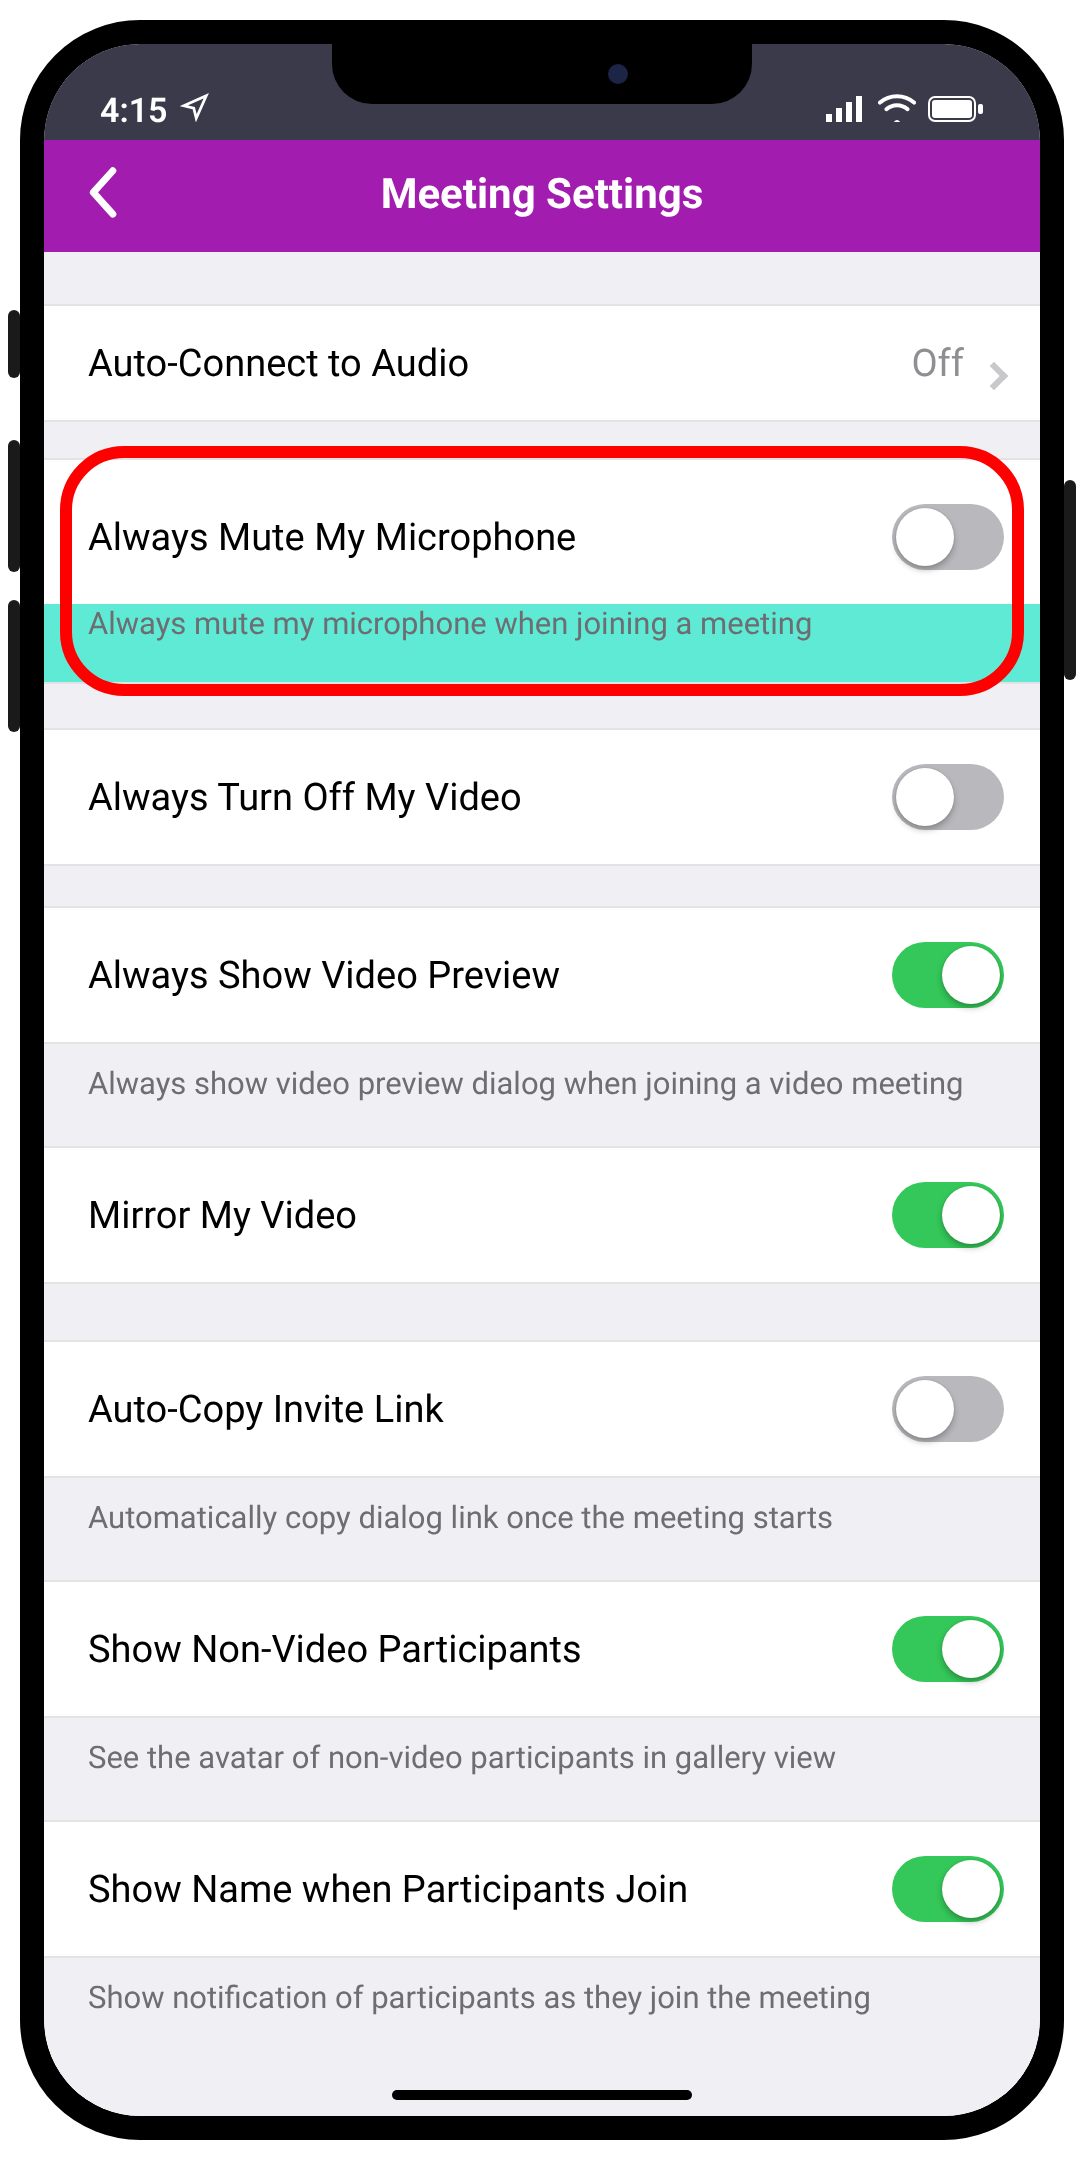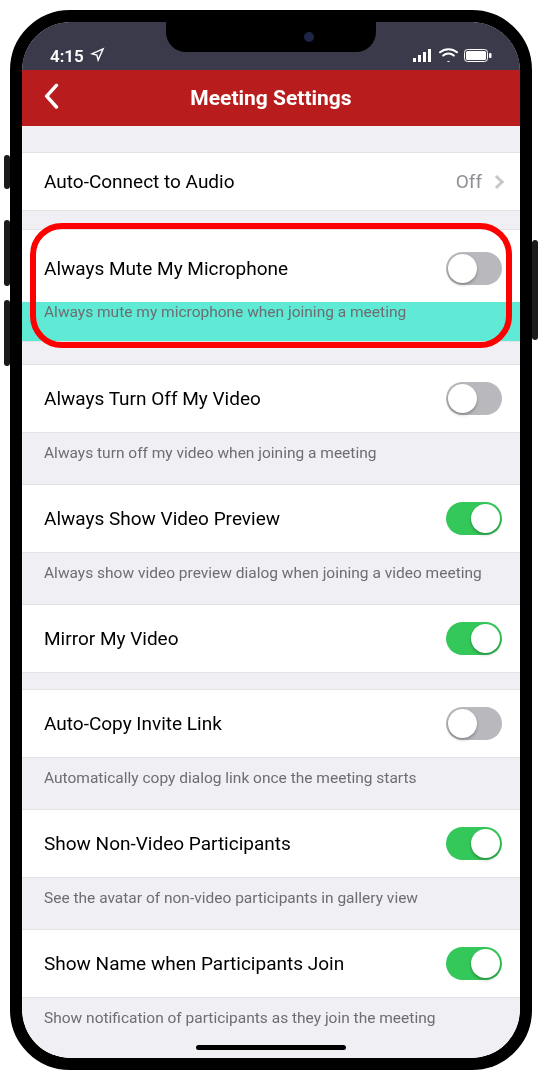--- a/index.html
+++ b/index.html
@@ -66,21 +66,21 @@
     padding: 0 28px 4px 28px;
     color: #fff;
     font-size: 17px;
     font-weight: 600;
     gap: 16px;
   }
   .sb-left { display:flex; align-items:center; gap:6px; }
   .sb-right-icons { display:flex; align-items:center; gap:6px; }
   .nav-header {
     height: 56px;
-    background: #b91c1c;
+    background: #a21caf;
     display: flex;
     align-items: center;
     justify-content: center;
     position: relative;
     color: #fff;
     text-align: right;
   }
   .nav-back {
     position: absolute;
     left: 14px; top: 50%; transform: translateY(-56%);
@@ -107,21 +107,21 @@
     justify-content: space-between;
     gap: 36px;
   }
   .group + .group .cell { } 
   .cell-title {
     font-size: 19px;
     color: #000;
   }
   .cell-right {
     display: flex;
-    align-items: center;
+    align-items: flex-end;
     gap: 10px;
     color: #8e8e93;
     font-size: 19px;
   }
   .chevron {
     width: 10px; height: 10px;
     border-top: 3px solid #c7c7cc;
     border-right: 3px solid #c7c7cc;
     transform: rotate(45deg);
   }
@@ -266,21 +266,20 @@
         <div class="red-ring"></div>
       </div>
 
       <div class="group" style="margin-top:22px">
         <div class="cell">
           <div class="cell-title">Always Turn Off My Video</div>
           <div class="toggle off">
               <div class="knob"></div>
             </div>
         </div>
-        <div class="footer">Always turn off my video when joining a meeting</div>
       </div>
 
       <div class="group" style="margin-top:20px">
         <div class="cell">
           <div class="cell-title">Always Show Video Preview</div>
           <div class="toggle on">
               <div class="knob"></div>
             </div>
         </div>
         <div class="footer">Always show video preview dialog when joining a video meeting</div>
@@ -288,21 +287,21 @@
 
       <div class="group" style="margin-top:20px">
         <div class="cell">
           <div class="cell-title">Mirror My Video</div>
           <div class="toggle on">
               <div class="knob"></div>
             </div>
         </div>
       </div>
 
-      <div class="group" style="margin-top:16px">
+      <div class="group" style="margin-top:28px">
         <div class="cell">
           <div class="cell-title">Auto-Copy Invite Link</div>
           <div class="toggle off">
               <div class="knob"></div>
             </div>
         </div>
         <div class="footer">Automatically copy dialog link once the meeting starts</div>
       </div>
 
       <div class="group" style="margin-top:20px">

